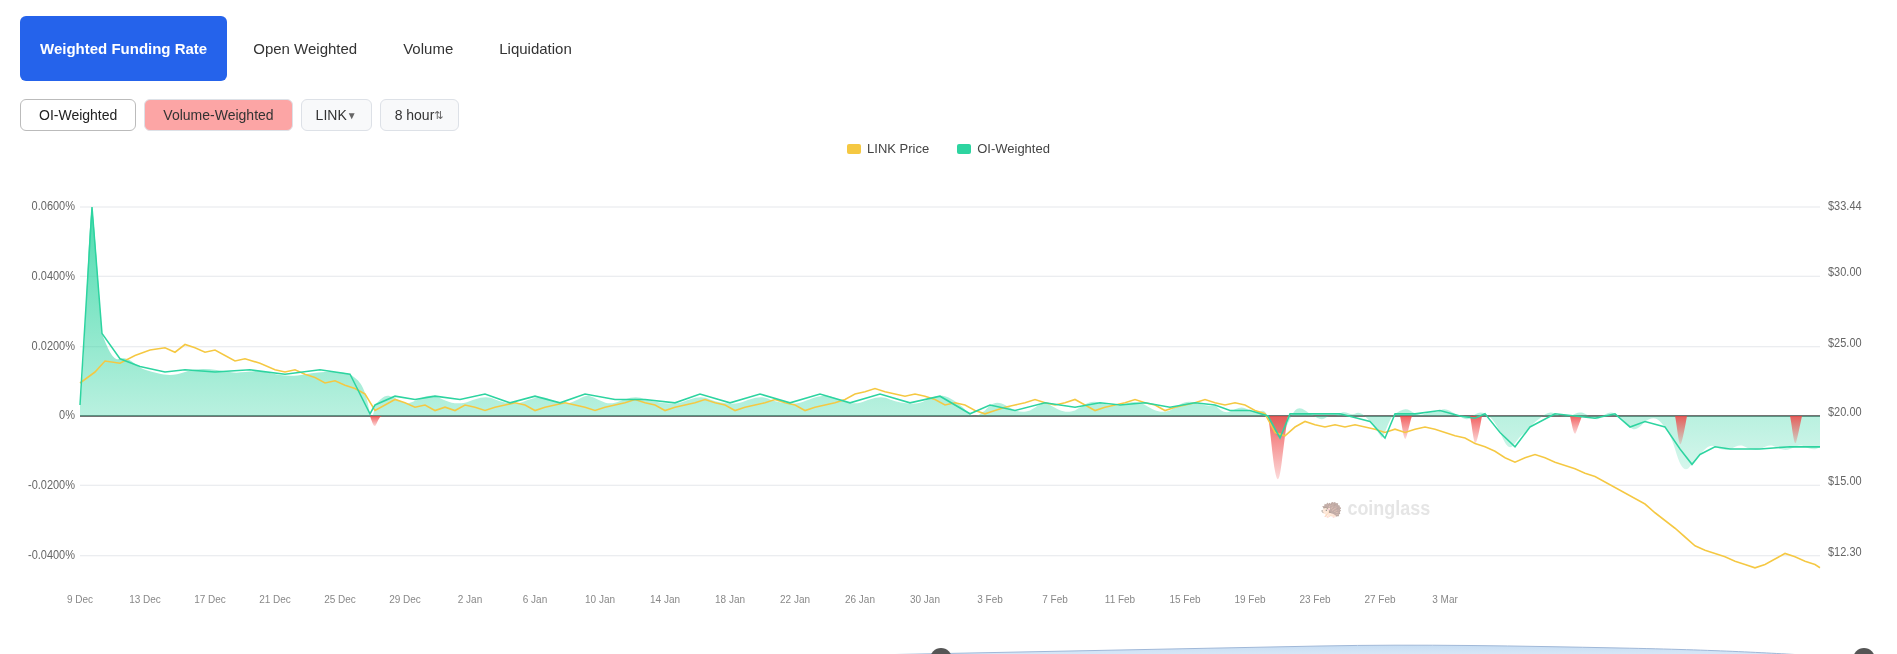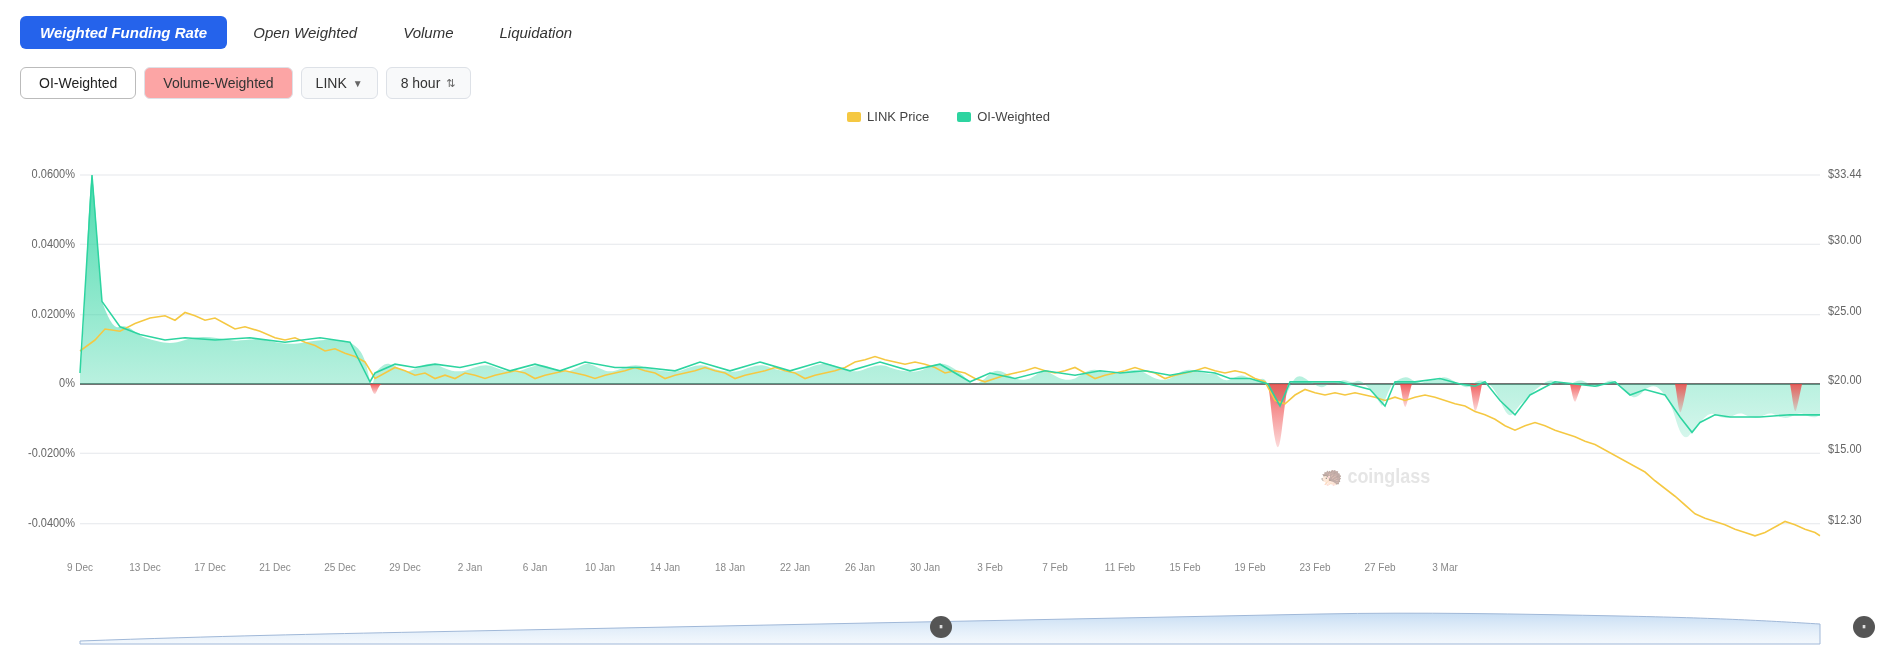--- a/index.html
+++ b/index.html
@@ -15,29 +15,28 @@
       min-height: 654px;
     }
     
     .top-nav {
       display: flex;
       align-items: center;
       gap: 6px;
       margin-bottom: 18px;
     }
     .nav-tab {
-      padding: 8px 20px;
+      padding: 24px 20px;
       border-radius: 6px;
       font-size: 15px;
       font-weight: 500;
       cursor: pointer;
       border: none;
       background: transparent;
       color: #333;
-      font-style: italic;
     }
     .nav-tab.active {
       background: #2563eb;
       color: #fff;
       font-weight: 600;
     }
     
     .chart-header {
       display: flex;
       align-items: center;
@@ -72,21 +71,20 @@
     .ctrl-select {
       padding: 7px 14px;
       border: 1.5px solid #dde1e7;
       border-radius: 6px;
       background: #f8f9fa;
       font-size: 14px;
       cursor: pointer;
       color: #333;
       display: flex;
       align-items: center;
-      gap: 6px;
     }
     
     .legend {
       display: flex;
       justify-content: center;
       gap: 28px;
       margin-bottom: 18px;
     }
     .legend-item {
       display: flex;

